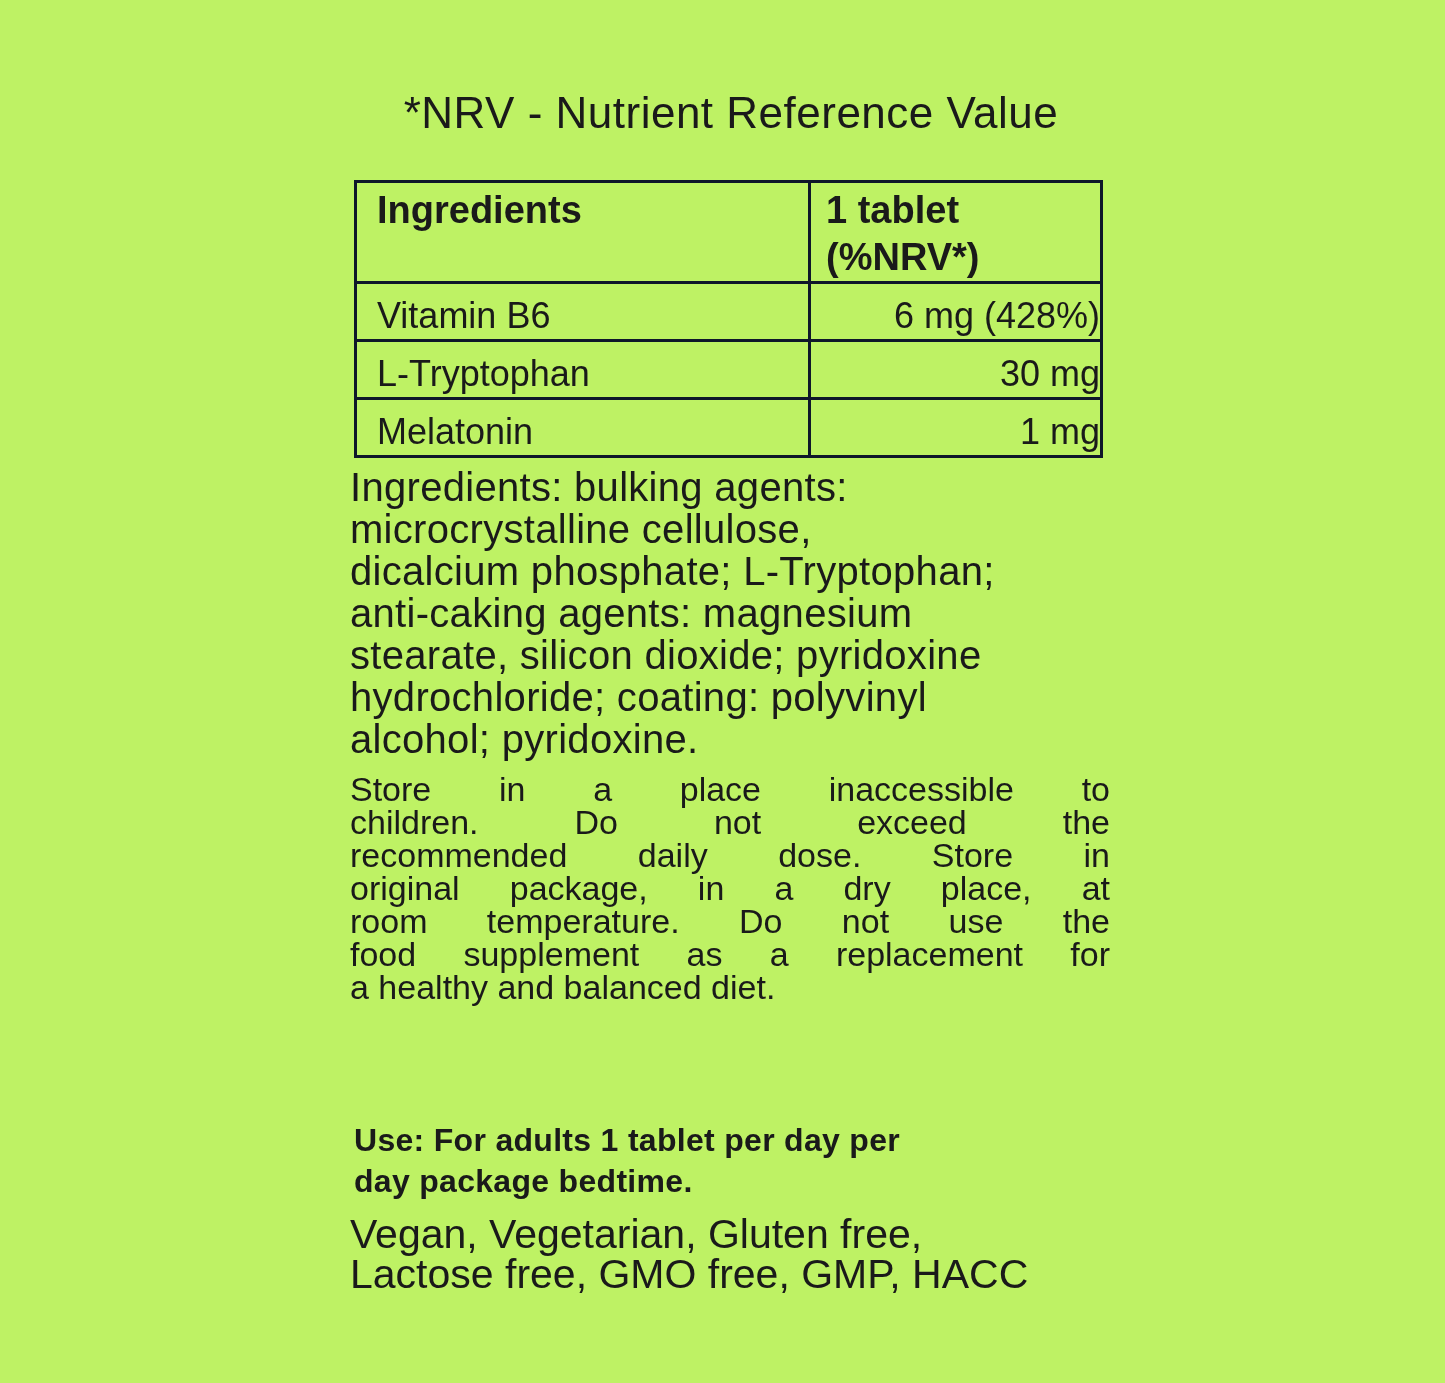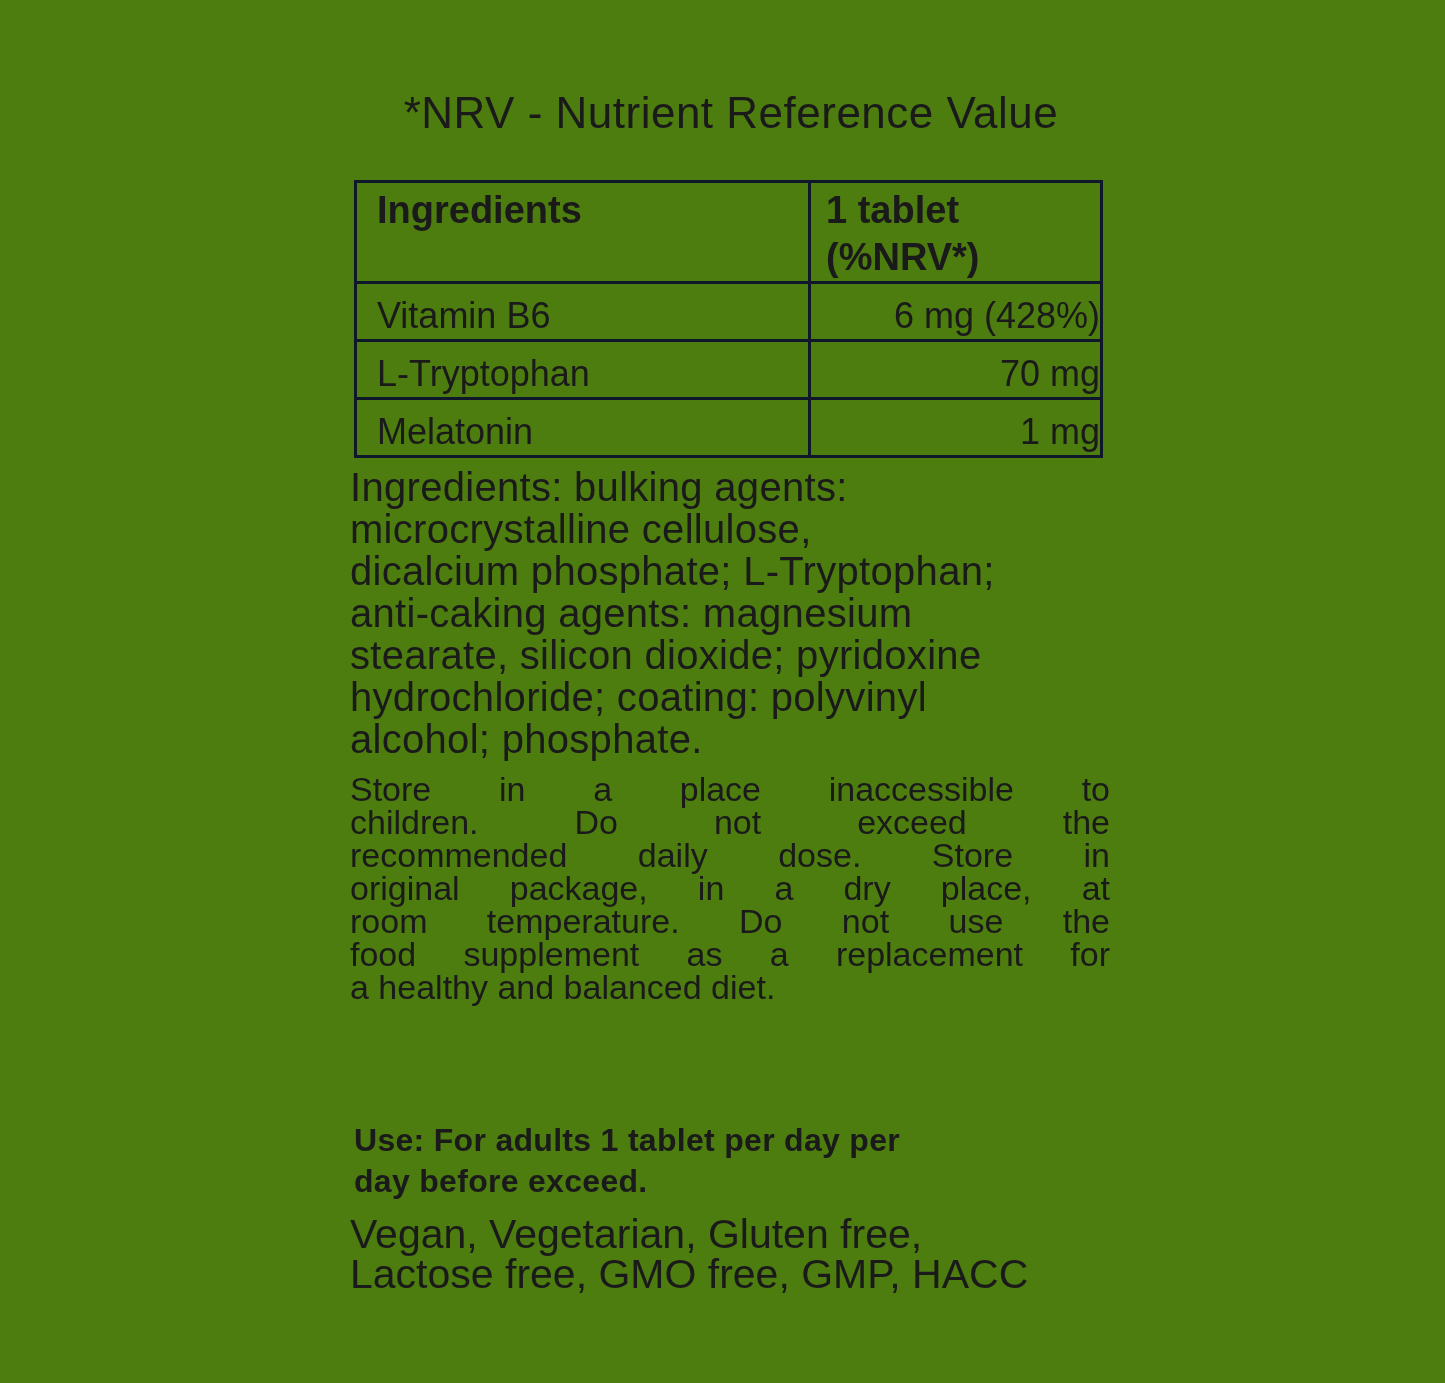--- a/index.html
+++ b/index.html
@@ -1,20 +1,20 @@
 <!DOCTYPE html>
 <html><head>
 <meta charset="utf-8">
 <style>
   html, body { margin: 0; padding: 0; background: #ffffff; }
   .page {
     position: relative;
     width: 1445px;
     height: 1383px;
-    background: #4d7c0f;
+    background: #bef264;
     font-family: "Liberation Sans", sans-serif;
     color: #1a1a1a;
     overflow: hidden;
   }
 
   .title {
     position: absolute;
     left: 350px;
     top: 88px;
     width: 762px;
@@ -125,52 +125,52 @@
         <tr>
       <th>Ingredients</th>
       <th class="amount">1 tablet (%NRV*)</th>
     </tr>
     <tr>
       <td>Vitamin B6</td>
       <td class="amount">6 mg (428%)</td>
     </tr>
     <tr>
       <td>L-Tryptophan</td>
-      <td class="amount">70 mg</td>
+      <td class="amount">30 mg</td>
     </tr>
     <tr>
       <td>Melatonin</td>
       <td class="amount">1 mg</td>
     </tr>
   </tbody>
     </table>
 
   <div class="ingredients-paragraph">
     <div class="line">Ingredients: bulking agents:</div>
     <div class="line">microcrystalline cellulose,</div>
     <div class="line">dicalcium phosphate; L-Tryptophan;</div>
     <div class="line">anti-caking agents: magnesium</div>
     <div class="line">stearate, silicon dioxide; pyridoxine</div>
     <div class="line">hydrochloride; coating: polyvinyl</div>
-    <div class="line">alcohol; phosphate.</div>
+    <div class="line">alcohol; pyridoxine.</div>
   </div>
 
   <div class="storage-paragraph">
     <div class="line">Store in a place inaccessible to</div>
     <div class="line">children. Do not exceed the</div>
     <div class="line">recommended daily dose. Store in</div>
     <div class="line">original package, in a dry place, at</div>
     <div class="line">room temperature. Do not use the</div>
     <div class="line">food supplement as a replacement for</div>
     <div class="line">a healthy and balanced diet.</div>
   </div>
 
   <div class="use-paragraph">
     <div class="line">Use: For adults 1 tablet per day per</div>
-    <div class="line">day before exceed.</div>
+    <div class="line">day package bedtime.</div>
   </div>
 
   <div class="certifications">
     <div class="line">Vegan, Vegetarian, Gluten free,</div>
     <div class="line">Lactose free, GMO free, GMP, HACC</div>
   </div>
 
 </div>
 
 </body></html>

